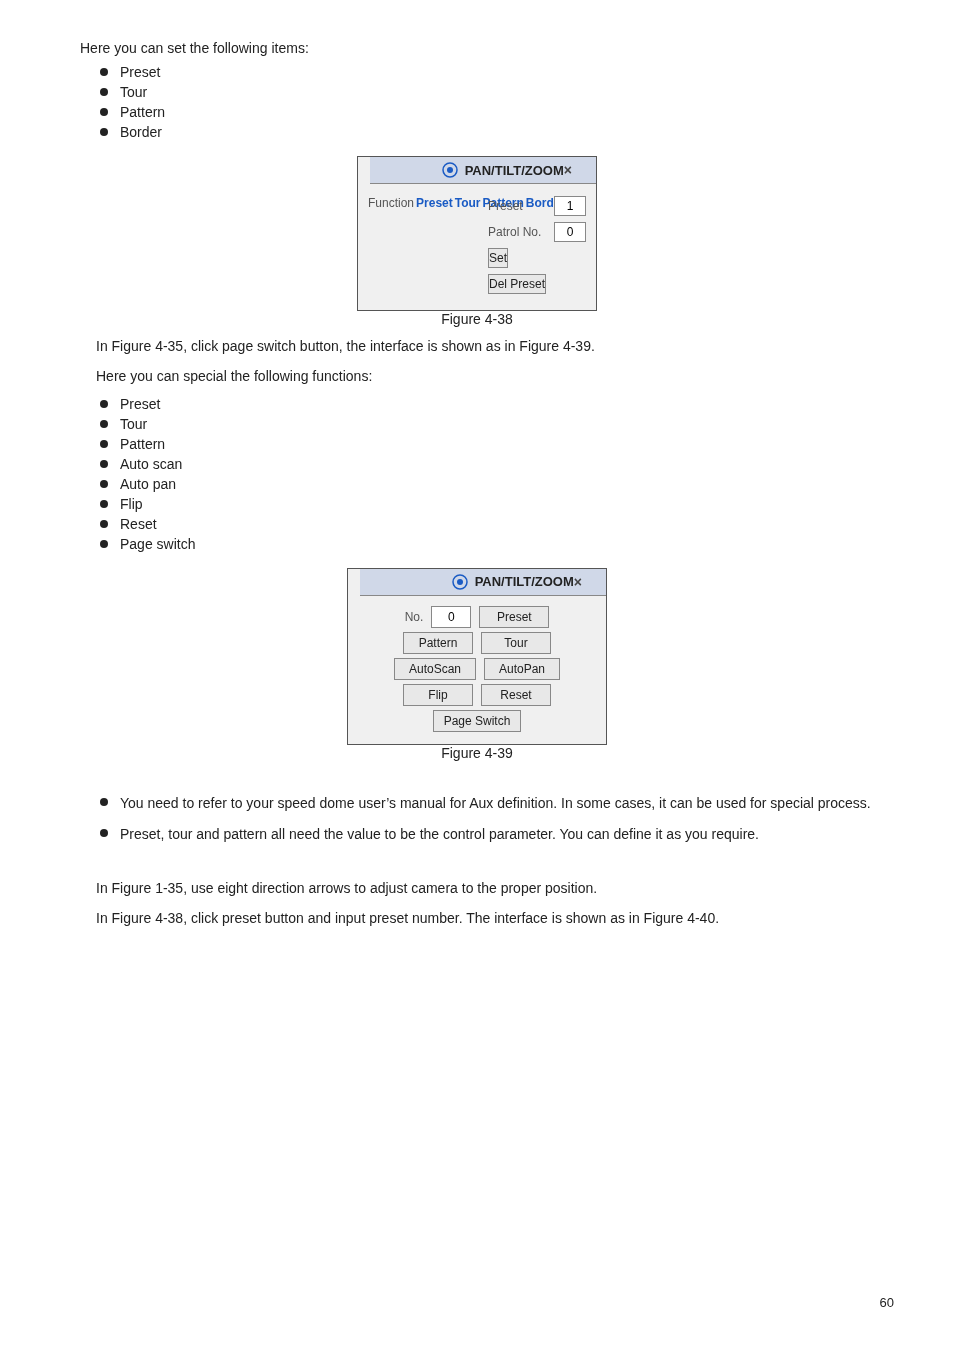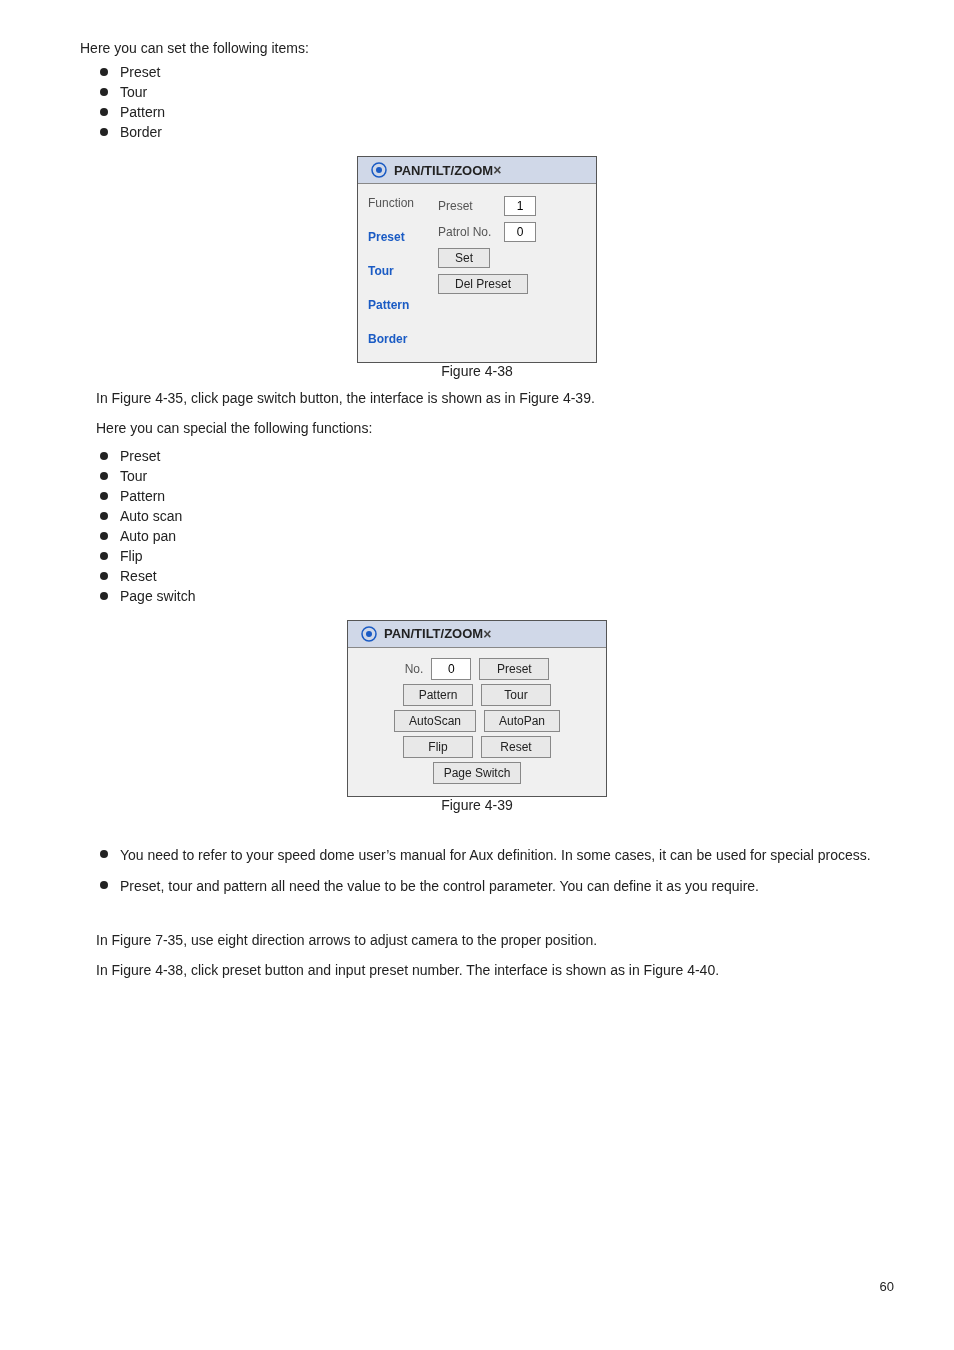--- a/index.html
+++ b/index.html
@@ -48,23 +48,24 @@
     
     .dialog {
       border: 1.5px solid #555;
       background: #f0f0f0;
       width: 240px;
     }
     .dialog-title-bar {
       background: #d0d8e8;
       display: flex;
       align-items: center;
-      justify-content: flex-start;
-      padding: 4px 12px;
+      justify-content: flex-end;
+      padding: 4px 24px;
       border-bottom: 1px solid #888;
+      margin-left: 12px;
     }
     .dialog-title-text {
       font-size: 13px;
       font-weight: bold;
       color: #222;
     }
     .dialog-close {
       font-size: 14px;
       color: #444;
       cursor: pointer;
@@ -80,22 +81,22 @@
       align-items: center;
     }
     
     .dialog1-body {
       display: flex;
       padding: 12px 10px 16px 10px;
       gap: 10px;
     }
     .dialog1-sidebar {
       display: flex;
-      flex-direction: column;
-      gap: 20px;
+      flex-direction: row;
+      gap: 2px;
       min-width: 60px;
     }
     .dialog1-sidebar .func-label {
       font-size: 12px;
       color: #555;
     }
     .dialog1-sidebar .func-item {
       font-size: 12px;
       color: #1a5bc4;
       font-weight: bold;
@@ -123,21 +124,21 @@
       background: #fff;
       width: 32px;
       height: 20px;
       font-size: 12px;
       text-align: center;
     }
     .dialog-btn {
       border: 1px solid #888;
       background: #e8e8e8;
       font-size: 12px;
-      padding: 2px 16px;
+      padding: 2px 0;
       cursor: pointer;
       text-align: center;
     }
     
     .dialog2-body {
       padding: 10px 12px 12px 12px;
       display: flex;
       flex-direction: column;
       gap: 4px;
     }
@@ -188,21 +189,21 @@
       align-items: flex-start;
       margin-bottom: 10px;
       line-height: 1.5;
     }
     .bottom-bullets .bullet-dot {
       margin-top: 5px;
     }
     .page-number {
       position: absolute;
       right: 60px;
-      bottom: 56px;
+      bottom: 40px;
       font-size: 13px;
       color: #222;
     }
     .spacer { height: 12px; }
   </style>
 </head>
 <body>
 
 <p class="intro-text">Here you can set the following items:</p>
 
@@ -350,16 +351,16 @@
       <span>You need to refer to your speed dome user’s manual for Aux definition. In some cases, it can be used for special process.</span>
     </li>
   <li>
       <span class="bullet-dot"></span>
       <span>Preset, tour and pattern all need the value to be the control parameter. You can define it as you require.</span>
     </li>
 </ul>
 
 <div class="spacer"></div>
 
-<p class="section-text">In Figure 7-35, use eight direction arrows to adjust camera to the proper position.</p>
+<p class="section-text">In Figure 1-35, use eight direction arrows to adjust camera to the proper position.</p>
 <p class="section-text">In  Figure 4-38, click preset button and input preset number. The interface is shown as in Figure 4-40.</p>
 
 <div class="page-number">60</div>
 
 </body></html>

